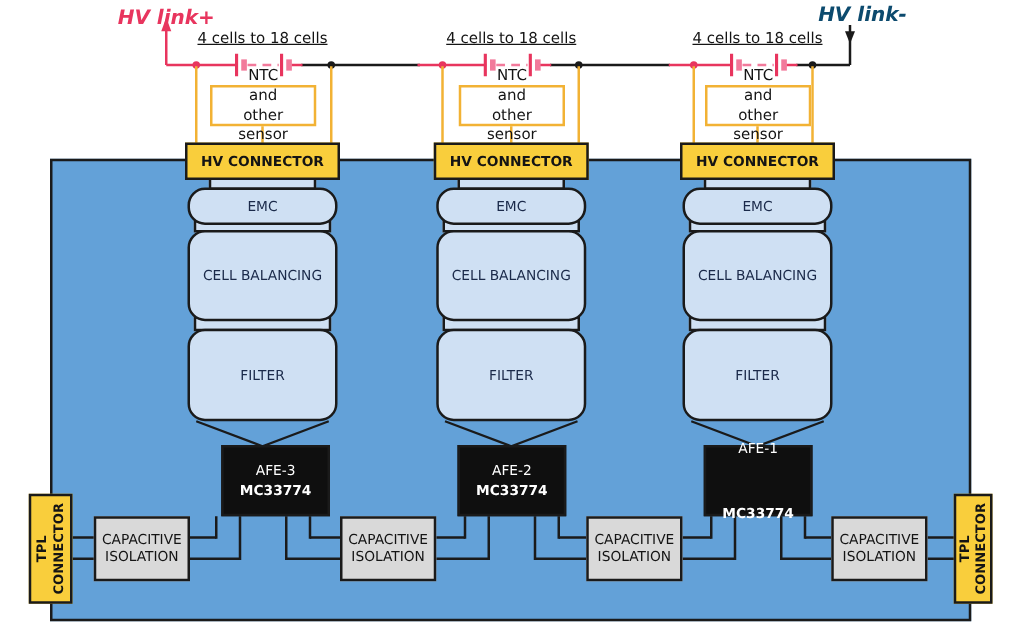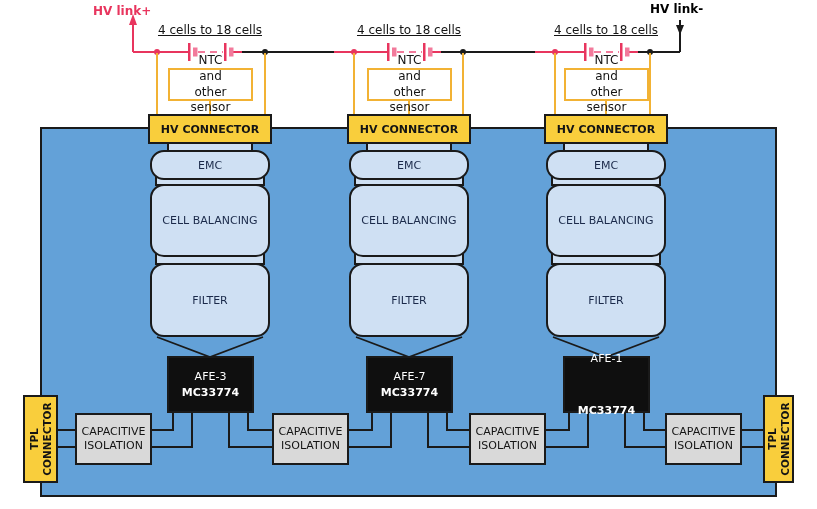--- a/index.html
+++ b/index.html
@@ -22,23 +22,23 @@
   .afe{background:var(--blackbox);color:#fff;flex-direction:column;line-height:1.45;z-index:5;}
   .afe .part{font-weight:bold;}
   .capiso{background:var(--gray);color:#141414;line-height:1.3;padding:0 4px;}
   .tpl{background:var(--yellow);z-index:6;border:2px solid var(--wire);}
   .tpl .rot{position:absolute;left:50%;top:50%;width:86px;margin-left:-43px;margin-top:-15px;
             height:30px;transform:rotate(-90deg);display:flex;align-items:center;justify-content:center;
             text-align:center;font-size:10.5px;font-weight:bold;color:#141414;line-height:1.25;}
   .ntc{background:#fff;border:2px solid var(--orange);display:flex;align-items:center;justify-content:center;
        text-align:center;font-size:12px;color:#141414;line-height:1.3;z-index:4;padding:0 18px;}
   .toplabel{font-size:12px;color:#141414;text-align:center;z-index:4;text-decoration:underline;}
-  .hvlabel{font-size:12px;font-weight:bold;z-index:4;}
+  .hvlabel{font-size:16px;font-weight:bold;text-align:center;z-index:4;font-style:italic;}
   .hvplus{color:var(--red);}
-  .hvminus{color:#000000;}
+  .hvminus{color:#0c4a6e;}
   line,polyline,polygon,rect,circle{shape-rendering:geometricPrecision;}
 </style>
 </head>
 <body>
 
 <div id="canvas">
 
   <div class="abs" id="board"></div>
 
   <svg class="abs" id="wires" width="817" height="509" viewBox="0 0 817 509">
@@ -123,36 +123,36 @@
 
   <div class="abs toplabel" style="left:130px;top:23px;width:160px;">4 cells to 18 cells</div>
   <div class="abs ntc" style="left:168px;top:68px;width:85px;height:33px;">NTC and other sensor</div>
   <div class="abs box hvconn" style="left:148px;top:114px;width:124px;height:30px;">HV CONNECTOR</div>
   <div class="abs strip" style="left:167px;top:140px;width:86px;height:12px;"></div>
   <div class="abs box bluebox" style="left:150px;top:150px;width:120px;height:30px;">EMC</div>
   <div class="abs strip" style="left:155px;top:176px;width:110px;height:10px;"></div>
   <div class="abs box bluebox" style="left:150px;top:184px;width:120px;height:73px;">CELL BALANCING</div>
   <div class="abs strip" style="left:155px;top:253px;width:110px;height:12px;"></div>
   <div class="abs box bluebox" style="left:150px;top:263px;width:120px;height:74px;">FILTER</div>
-  <div class="abs box afe" style="left:167px;top:356px;width:87px;height:57px;text-align:center;">
+  <div class="abs box afe" style="left:177px;top:356px;width:87px;height:57px;text-align:center;">
     <span>AFE-3</span>
     <span class="part">MC33774</span>
   </div>
 
   <div class="abs toplabel" style="left:329px;top:23px;width:160px;">4 cells to 18 cells</div>
   <div class="abs ntc" style="left:367px;top:68px;width:85px;height:33px;">NTC and other sensor</div>
   <div class="abs box hvconn" style="left:347px;top:114px;width:124px;height:30px;">HV CONNECTOR</div>
   <div class="abs strip" style="left:366px;top:140px;width:86px;height:12px;"></div>
   <div class="abs box bluebox" style="left:349px;top:150px;width:120px;height:30px;">EMC</div>
   <div class="abs strip" style="left:354px;top:176px;width:110px;height:10px;"></div>
   <div class="abs box bluebox" style="left:349px;top:184px;width:120px;height:73px;">CELL BALANCING</div>
   <div class="abs strip" style="left:354px;top:253px;width:110px;height:12px;"></div>
   <div class="abs box bluebox" style="left:349px;top:263px;width:120px;height:74px;">FILTER</div>
   <div class="abs box afe" style="left:366px;top:356px;width:87px;height:57px;">
-    <span>AFE-7</span>
+    <span>AFE-2</span>
     <span class="part">MC33774</span>
   </div>
 
   <div class="abs toplabel" style="left:526px;top:23px;width:160px;">4 cells to 18 cells</div>
   <div class="abs ntc" style="left:564px;top:68px;width:85px;height:33px;">NTC and other sensor</div>
   <div class="abs box hvconn" style="left:544px;top:114px;width:124px;height:30px;">HV CONNECTOR</div>
   <div class="abs strip" style="left:563px;top:140px;width:86px;height:12px;"></div>
   <div class="abs box bluebox" style="left:546px;top:150px;width:120px;height:30px;">EMC</div>
   <div class="abs strip" style="left:551px;top:176px;width:110px;height:10px;"></div>
   <div class="abs box bluebox" style="left:546px;top:184px;width:120px;height:73px;">CELL BALANCING</div>

